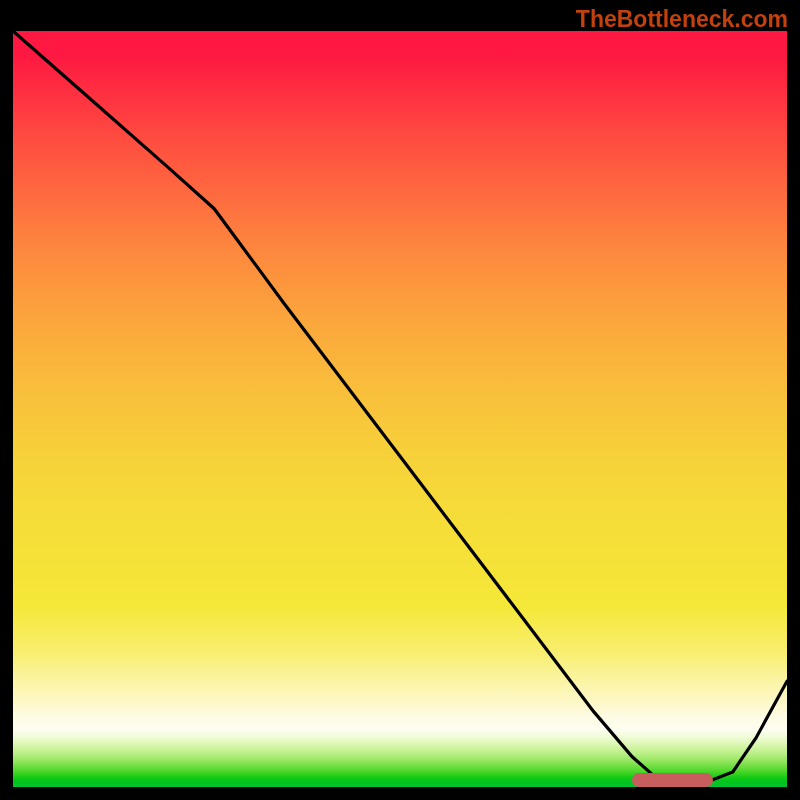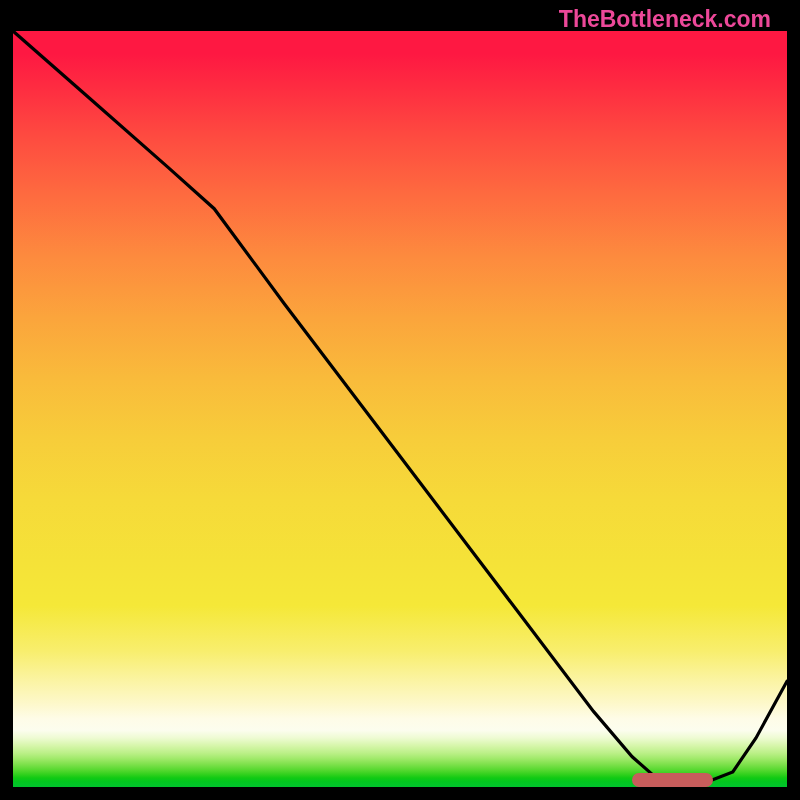--- a/index.html
+++ b/index.html
@@ -48,25 +48,25 @@
       #7ee14c 97%,
       #59d932 97.7%,
       #34d11e 98.3%,
       #11ca14 98.8%,
       #02c51f 99.3%,
       #01c32e 100%
     );
   }
   .watermark {
     position: absolute;
-    right: 29px;
+    right: 12px;
     top: 6px;
     font-size: 23px;
     font-weight: 600;
-    color: #ec4899;
+    color: #c2410c;
     letter-spacing: 0px;
   }
   .curve {
     position: absolute;
     left: 13px;
     top: 31px;
     width: 774px;
     height: 756px;
     pointer-events: none;
   }

